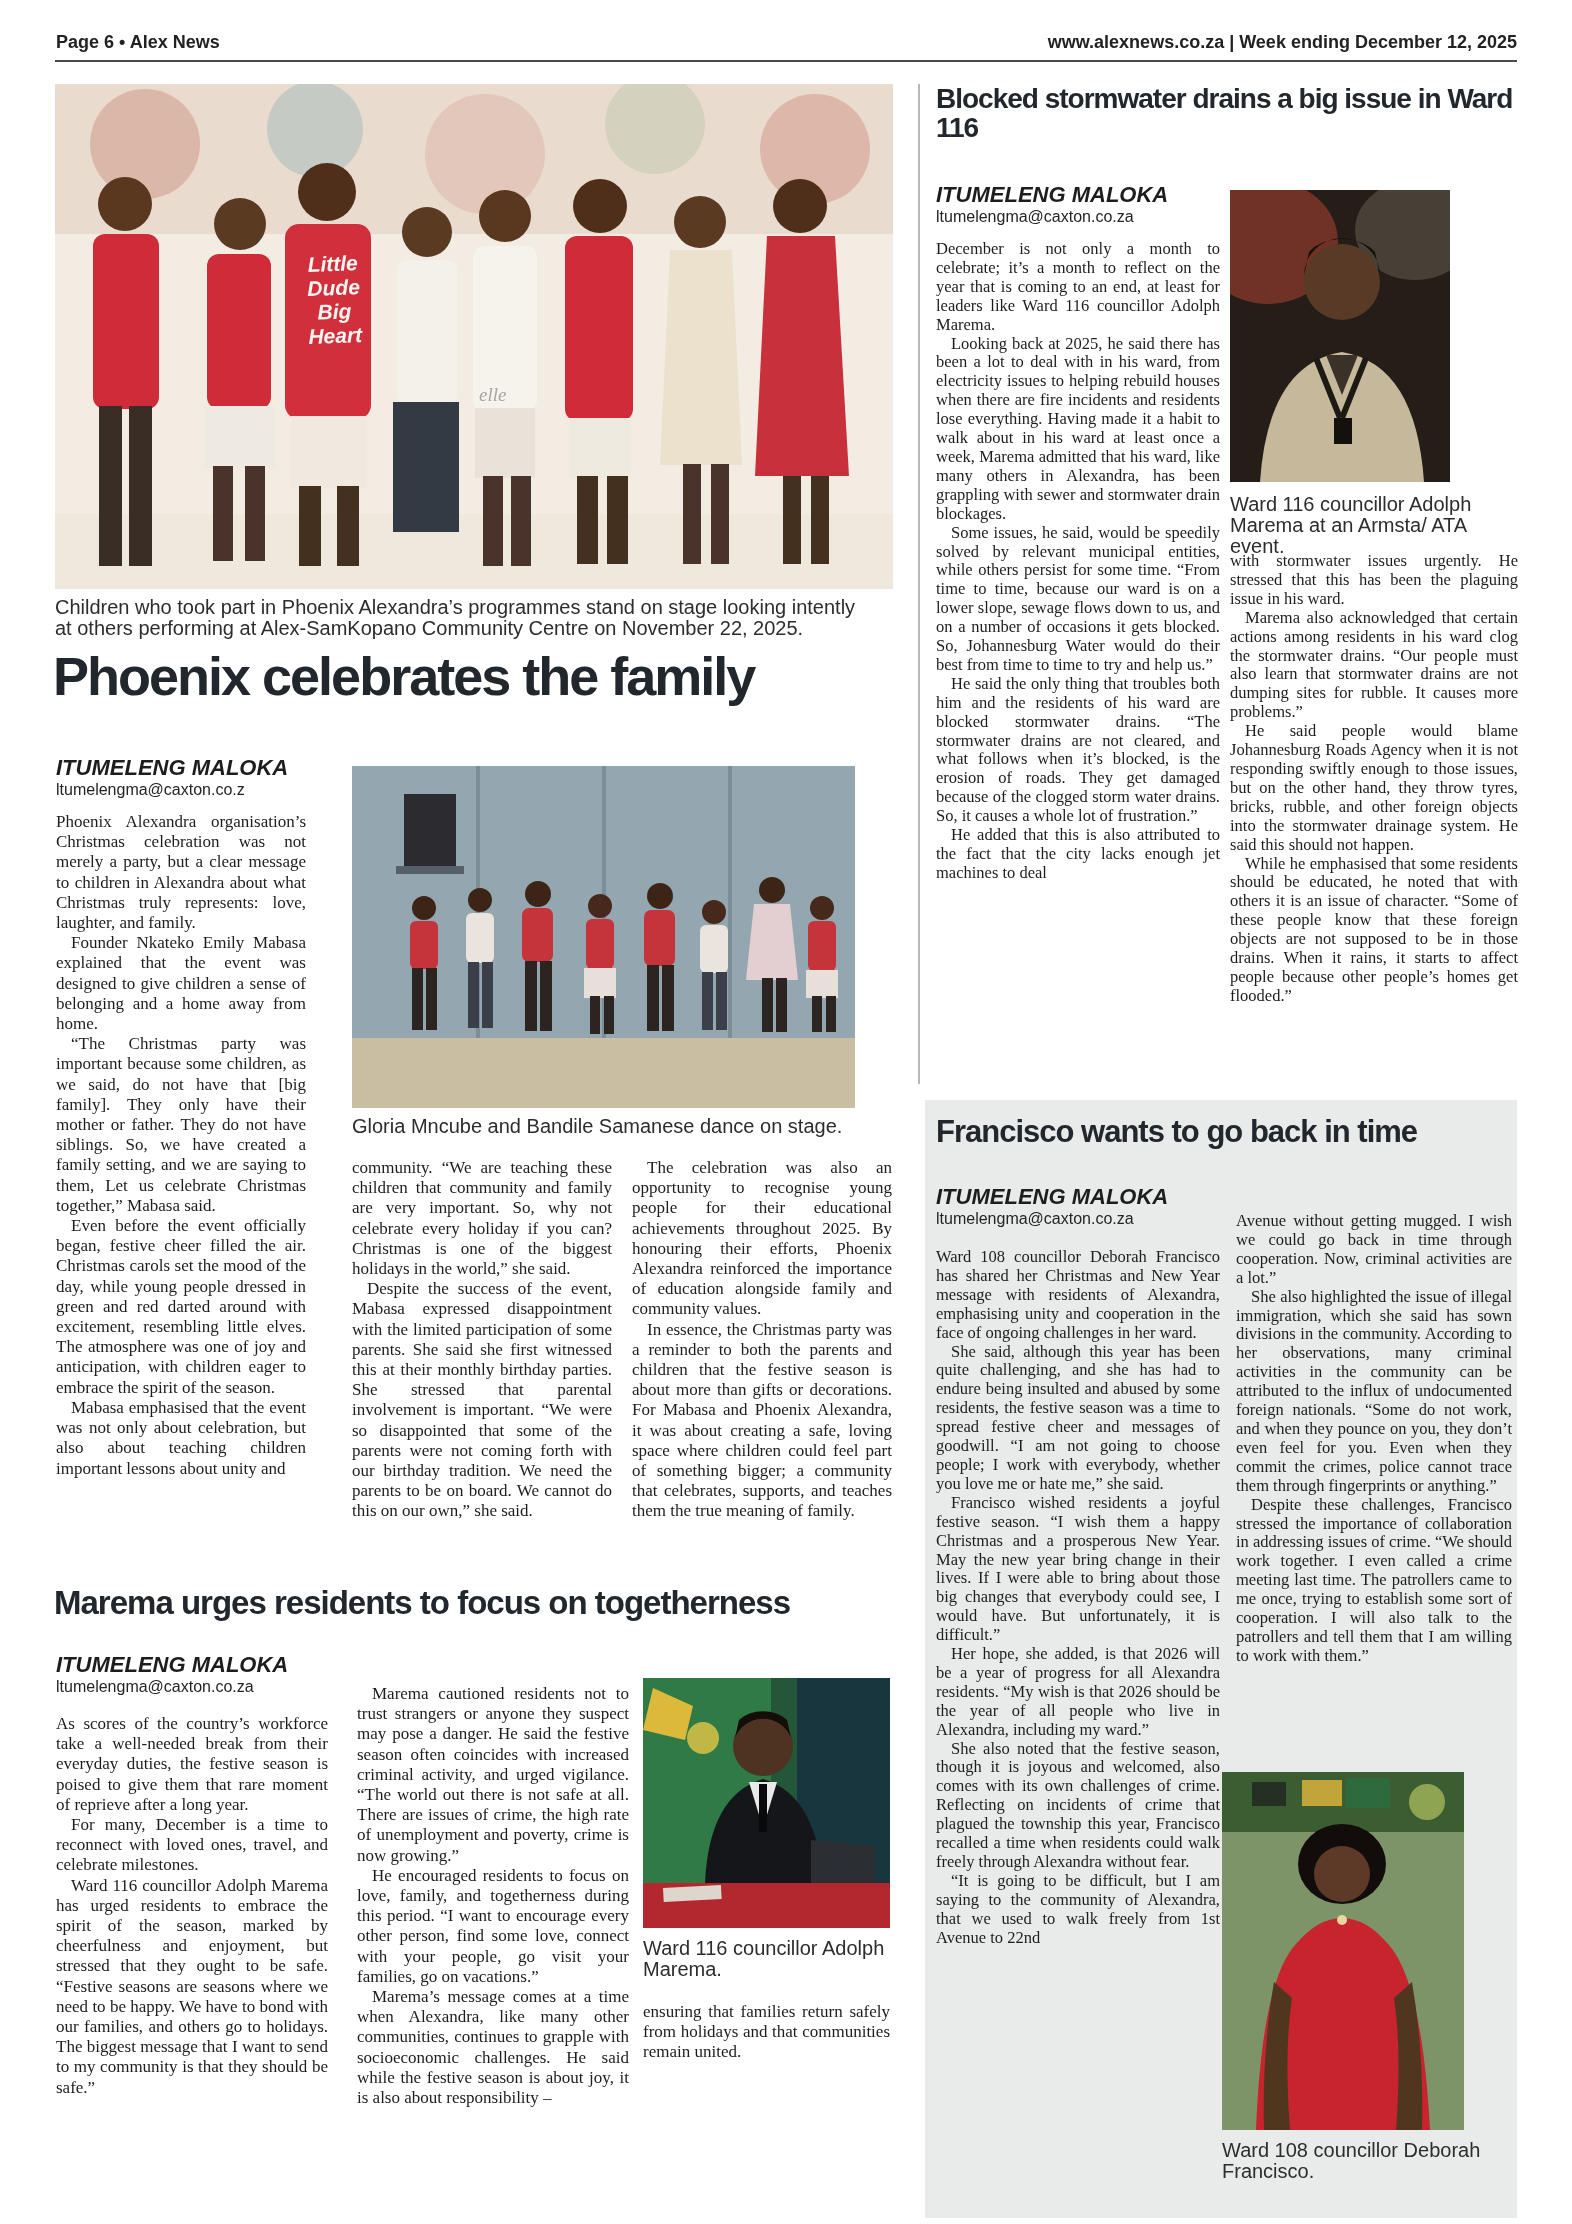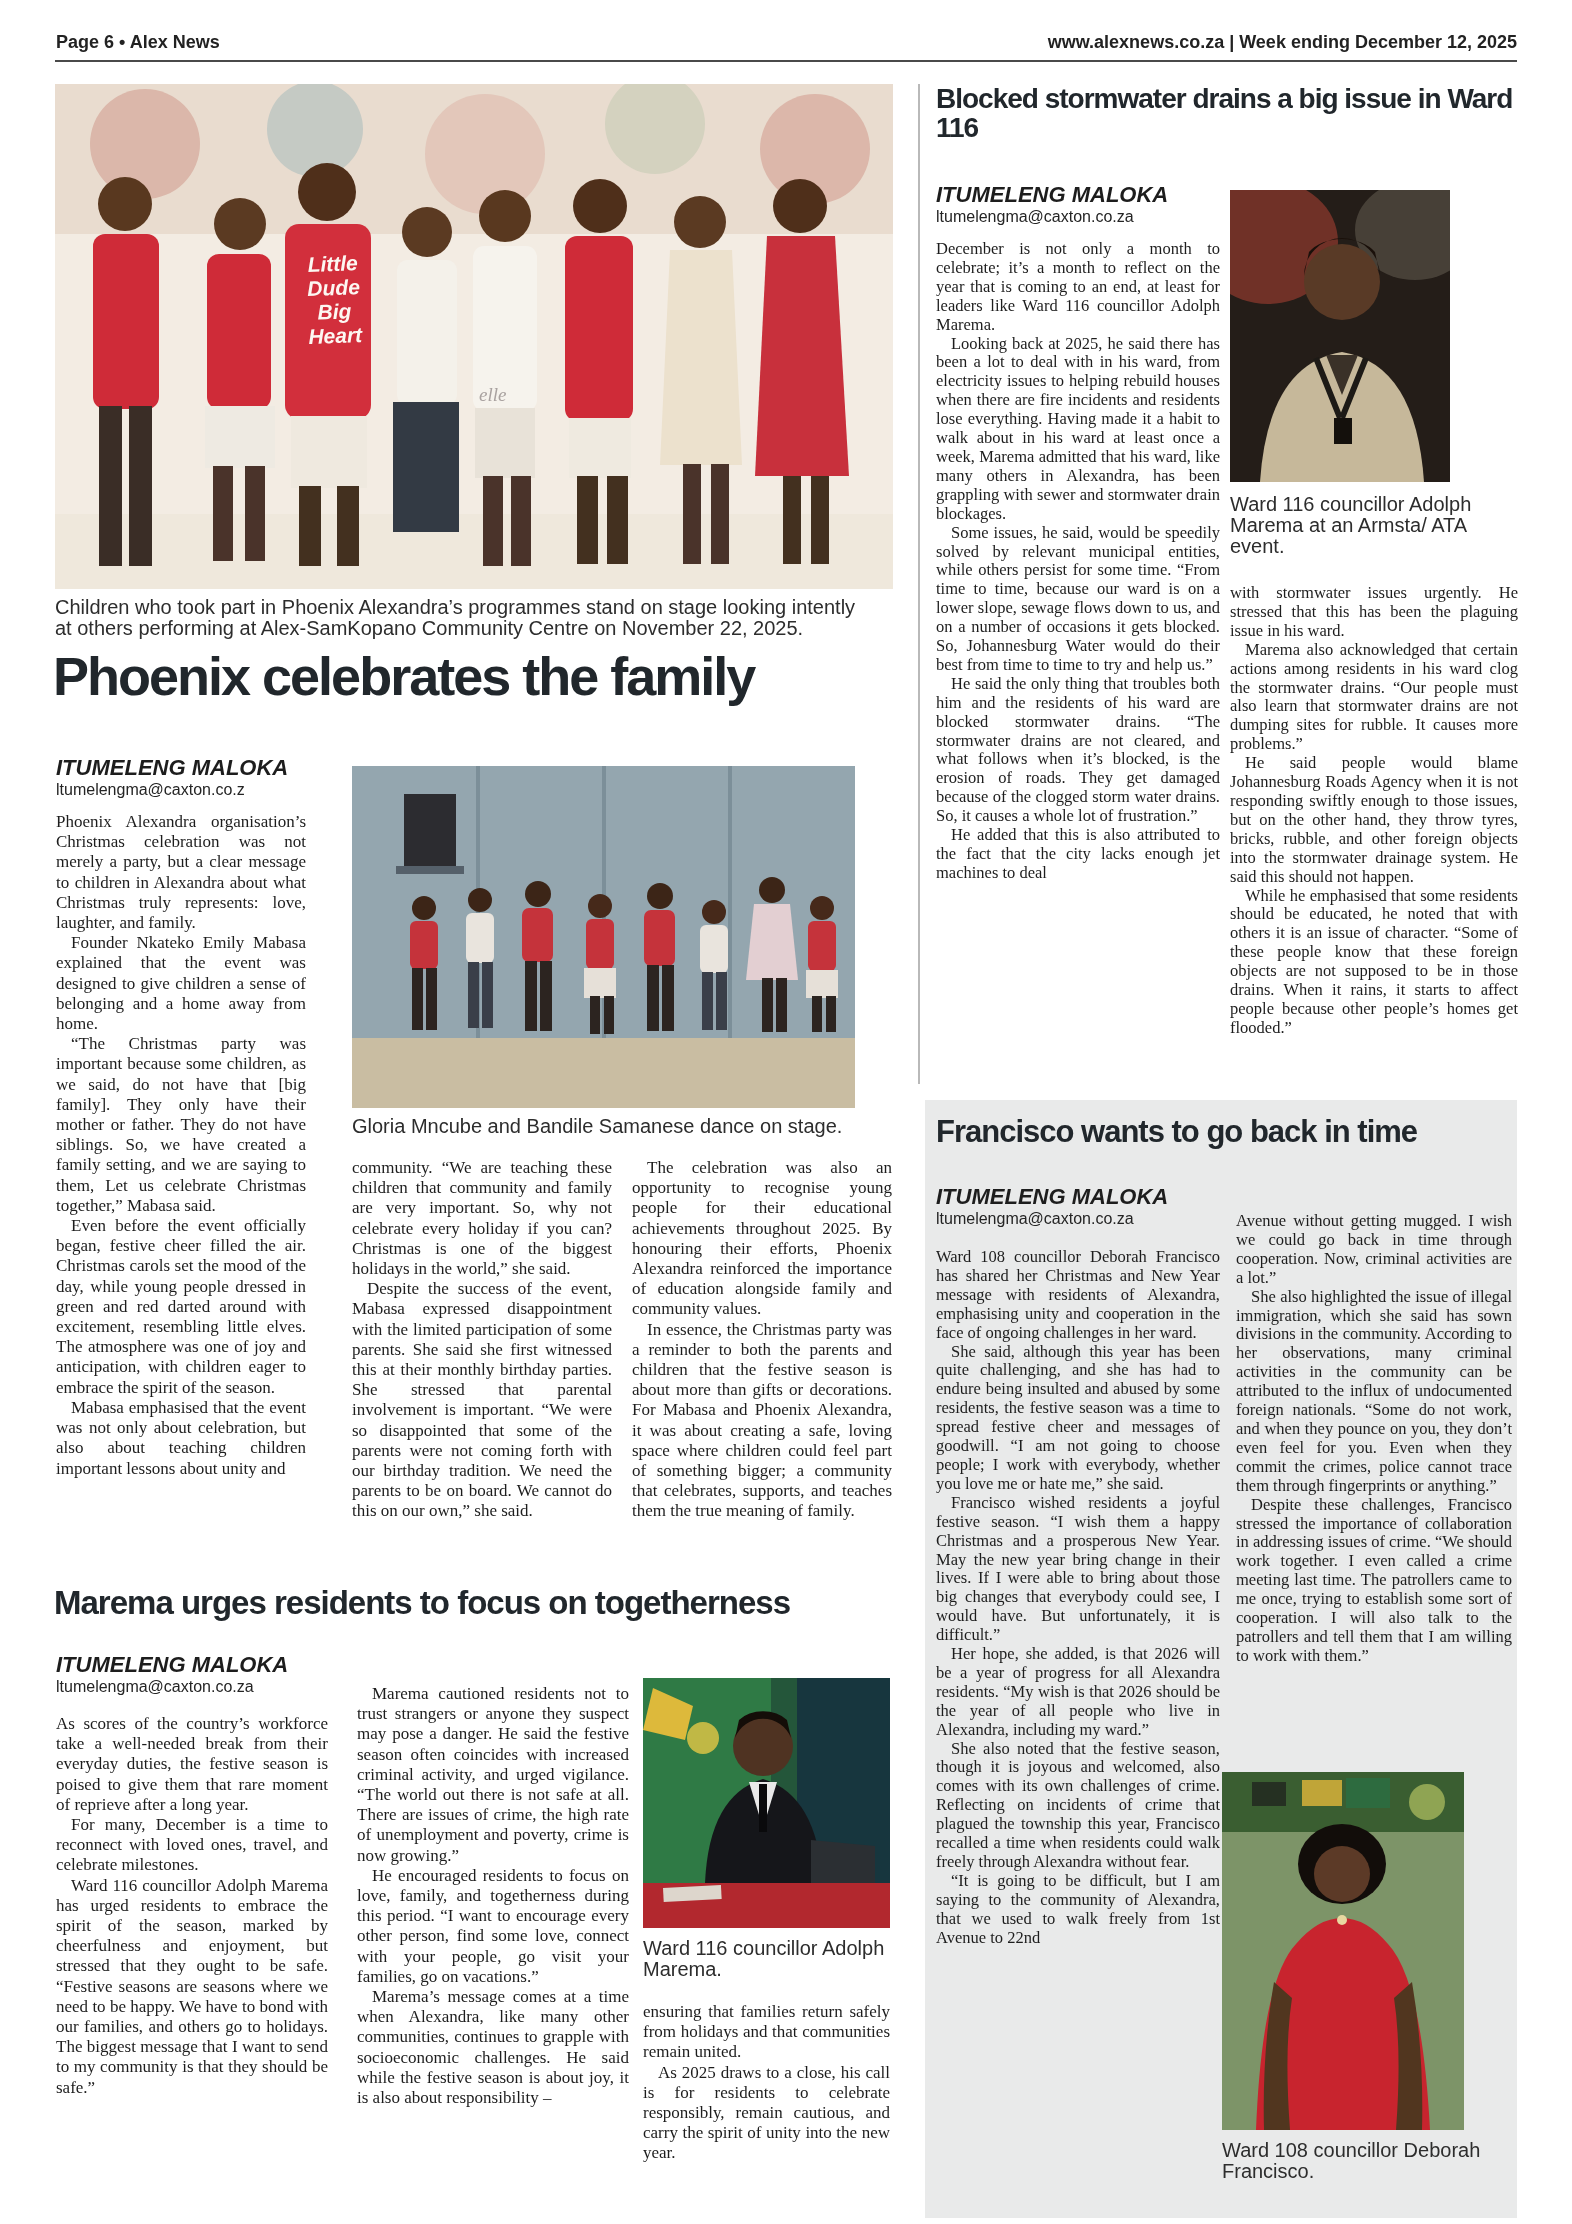--- a/index.html
+++ b/index.html
@@ -202,21 +202,20 @@
       <rect x="116" y="106" width="8" height="48" fill="#0a0a0c"></rect>
 
       <polygon points="168,162 232,168 232,208 168,208" fill="#2b2f33"></polygon>
       <rect y="205" width="247" height="45" fill="#b2282e"></rect>
       <rect x="20" y="210" width="58" height="14" fill="#ddd6cc" transform="rotate(-3 20 210)"></rect>
     </svg>
   </div>
   <div class="abs caption" style="left:643px;top:1938px;width:247px;">Ward 116 councillor Adolph Marema.</div>
   <div class="abs body" style="left:643px;top:2002px;width:247px;">
       <p>ensuring that families return safely from holidays and that communities remain united.</p>
-      <p>As 2025 draws to a close, his call is for residents to celebrate responsibly, remain cautious, and carry the spirit of unity into the new year.</p>
     </div>
 
   <div class="abs vdiv" style="left:918px;top:84px;height:1000px;"></div>
 
   <div class="abs headline" style="left:936px;top:84px;width:582px;font-size:28px;">Blocked stormwater drains a big issue in Ward 116</div>
 
   <div class="abs" style="left:936px;top:182px;">
     <div class="byline-name">ITUMELENG MALOKA</div>
     <div class="byline-email">ltumelengma@caxton.co.za</div>
   </div>
@@ -237,21 +236,21 @@
       <circle cx="112" cy="92" r="38" fill="#593a26"></circle>
       <path d="M74 86 a38 38 0 0 1 76 0 l-5 -24 a38 26 0 0 0 -66 0 z" fill="#1a100a"></path>
       <path d="M30 292 q8 -118 82 -130 q74 12 82 130 z" fill="#c6b89a"></path>
       <polygon points="96,165 128,165 112,205" fill="#3a3128"></polygon>
       <path d="M86 168 l24 60 m26 -60 l-24 60" stroke="#1d1a16" stroke-width="6" fill="none"></path>
       <rect x="104" y="228" width="18" height="26" fill="#14100c"></rect>
     </svg>
   </div>
   <div class="abs caption" style="left:1230px;top:494px;width:288px;">Ward 116 councillor Adolph Marema at an Armsta/ ATA event.</div>
 
-  <div class="abs body rbody" style="left:1230px;top:584px;width:288px;">
+  <div class="abs body rbody" style="left:1230px;top:552px;width:288px;">
       <p>with stormwater issues urgently. He stressed that this has been the plaguing issue in his ward.</p>
       <p>Marema also acknowledged that certain actions among residents in his ward clog the stormwater drains. “Our people must also learn that stormwater drains are not dumping sites for rubble. It causes more problems.”</p>
       <p>He said people would blame Johannesburg Roads Agency when it is not responding swiftly enough to those issues, but on the other hand, they throw tyres, bricks, rubble, and other foreign objects into the stormwater drainage system. He said this should not happen.</p>
       <p>While he emphasised that some residents should be educated, he noted that with others it is an issue of character. “Some of these people know that these foreign objects are not supposed to be in those drains. When it rains, it starts to affect people because other people’s homes get flooded.”</p>
     </div>
 
   <div class="abs graybox" style="left:925px;top:1100px;width:592px;height:1118px;"></div>
 
   <div class="abs headline" style="left:936px;top:1116px;width:575px;font-size:31px;">Francisco wants to go back in time</div>
 

